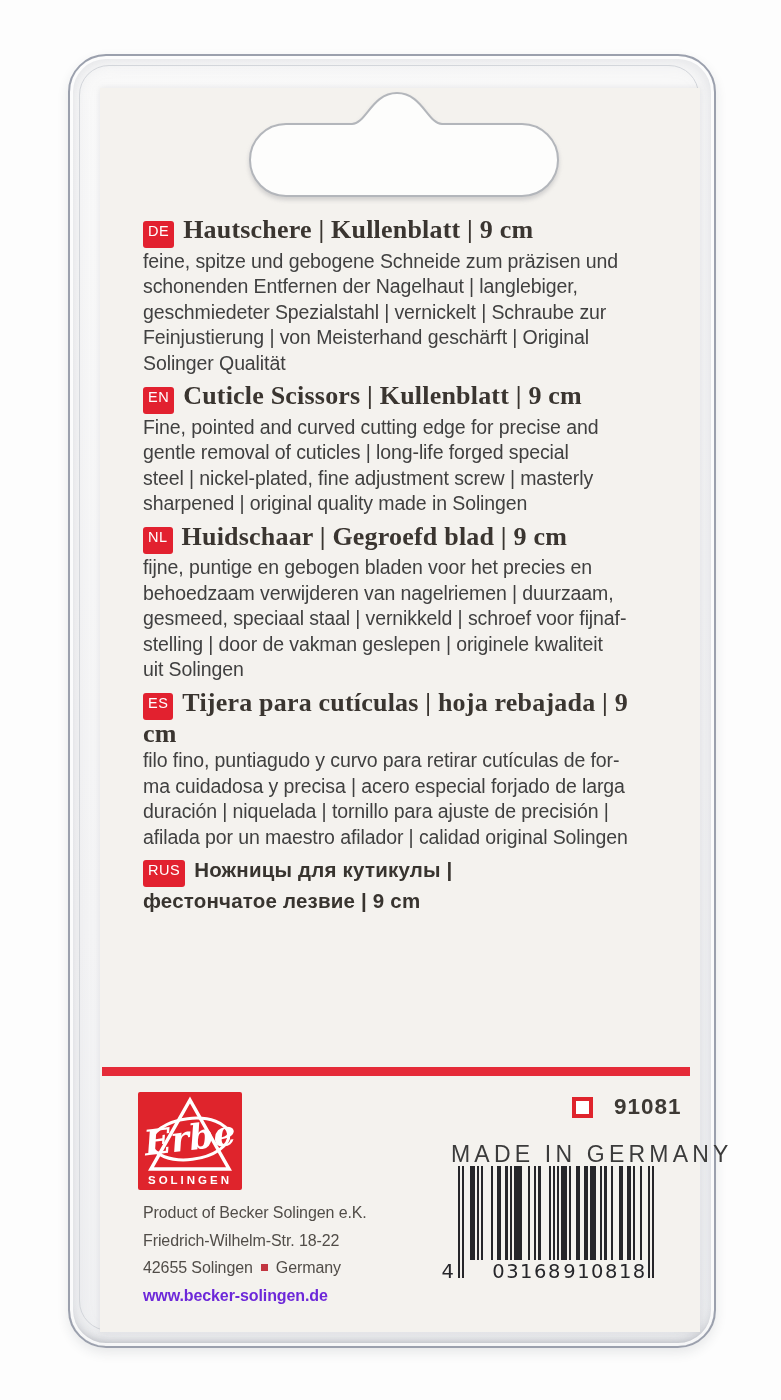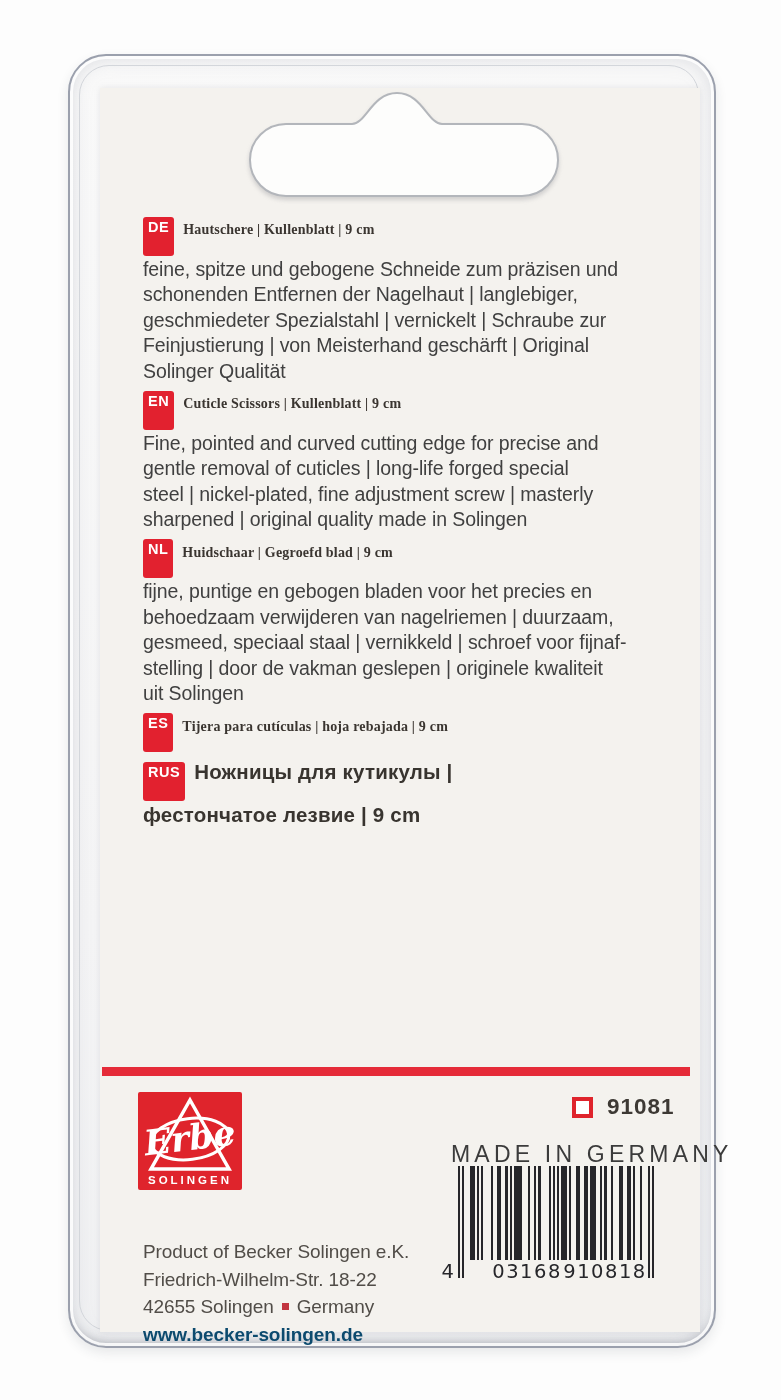--- a/index.html
+++ b/index.html
@@ -33,46 +33,46 @@
     position:absolute;left:246px;top:88px;width:316px;height:114px;
     filter:drop-shadow(0 3px 2px rgba(140,140,145,.35));
   }
   
   .copy{
     position:absolute;left:143px;top:216px;width:524px;
   }
   .sec{margin:0 0 6px 0;}
   .badge{
     display:inline-block;background:#e2212f;color:#fff;
-    font-family:"Liberation Sans",sans-serif;font-weight:700;
-    font-size:14.5px;line-height:17px;padding:2px 5px 20px 5px;
+    font-family:"Liberation Sans",sans-serif;font-weight:400;
+    font-size:14.5px;line-height:17px;padding:2px 5px 8px 5px;
     border-radius:3px;letter-spacing:.5px;margin-right:9px;
     vertical-align:2.5px;
   }
   .sec-title{
     font-family:"Liberation Serif",serif;font-weight:700;
-    font-size:14px;line-height:27px;color:#3a3530;
+    font-size:26px;line-height:27px;color:#3a3530;
     letter-spacing:.2px;white-space:pre-line;
   }
   .sec-rus .sec-title{
     font-family:"Liberation Sans",sans-serif;font-size:20.5px;color:#38342f;
   }
   .sec-body{
     margin:1px 0 0 0;font-size:19.5px;line-height:25.5px;
     color:#404040;white-space:pre-line;letter-spacing:-0.1px;
   }
   
   .divider{
     position:absolute;left:102px;top:1067px;width:588px;height:9px;
     background:#e52b38;
   }
   .logo{position:absolute;left:138px;top:1092px;width:104px;height:98px;}
   .item-no{
     position:absolute;left:572px;top:1094px;height:26px;
-    display:flex;align-items:center;gap:14px;
+    display:flex;align-items:center;gap:21px;
   }
   .item-square{
     width:13px;height:13px;border:4px solid #df242c;background:#fff;
   }
   .item-no-text{
     font-size:22.5px;font-weight:700;color:#3d3934;letter-spacing:1px;
   }
   .made-in{
     position:absolute;left:451px;top:1141px;width:215px;
     font-size:23px;letter-spacing:4.2px;color:#3b3b3b;white-space:nowrap;
@@ -82,28 +82,28 @@
     position:absolute;font-family:"DejaVu Sans","Liberation Sans",sans-serif;
     font-size:19.5px;color:#26262a;top:1260px;background:#f4f2ee;
     text-align:center;letter-spacing:1.5px;line-height:24px;
   }
   .bc-first{left:430px;width:24px;text-align:right;background:transparent;letter-spacing:0;}
   .bc-left{left:492px;width:84px;}
   .bc-right{left:563px;width:84px;}
   
   .address{
     position:absolute;left:143px;top:1199px;
-    font-size:19px;line-height:27.5px;color:#514d48;letter-spacing:-0.1px;margin-top:39px;
+    font-size:16px;line-height:27.5px;color:#514d48;letter-spacing:-0.1px;
   }
   .addr-line{white-space:nowrap;}
   .addr-bullet{
     display:inline-block;width:7px;height:7px;background:#c23540;
     margin:0 8px 2px 8px;vertical-align:middle;
   }
-  .website{font-weight:700;color:#0c4a6e;}
+  .website{font-weight:700;color:#6d28d9;}
 </style>
 </head>
 <body>
 
 <div class="blister"></div>
 <div class="blister-inner"></div>
 <div class="label"></div>
 
 <svg class="euro-hole" viewBox="0 0 316 114">
   <path d="M 40 36 L 106 36 C 120 36 126 5 151 5 C 176 5 182 36 196 36 L 276 36
@@ -133,20 +133,24 @@
     <span class="badge">NL</span><span class="sec-title">Huidschaar | Gegroefd blad | 9 cm</span>
     <p class="sec-body">fijne, puntige en gebogen bladen voor het precies en
 behoedzaam verwijderen van nagelriemen | duurzaam,
 gesmeed, speciaal staal | vernikkeld | schroef voor fijnaf-
 stelling | door de vakman geslepen | originele kwaliteit
 uit Solingen</p>
   </div>
 
   <div class="sec">
     <span class="badge">ES</span><span class="sec-title">Tijera para cutículas | hoja rebajada | 9 cm</span>
+    <p class="sec-body">filo fino, puntiagudo y curvo para retirar cutículas de for-
+ma cuidadosa y precisa | acero especial forjado de larga
+duración | niquelada | tornillo para ajuste de precisión |
+afilada por un maestro afilador | calidad original Solingen</p>
   </div>
 
   <div class="sec sec-rus">
     <span class="badge">RUS</span><span class="sec-title">Ножницы для кутикулы |
 фестончатое лезвие | 9 cm</span>
   </div>
 
 </div>
 
 <div class="divider"></div>

